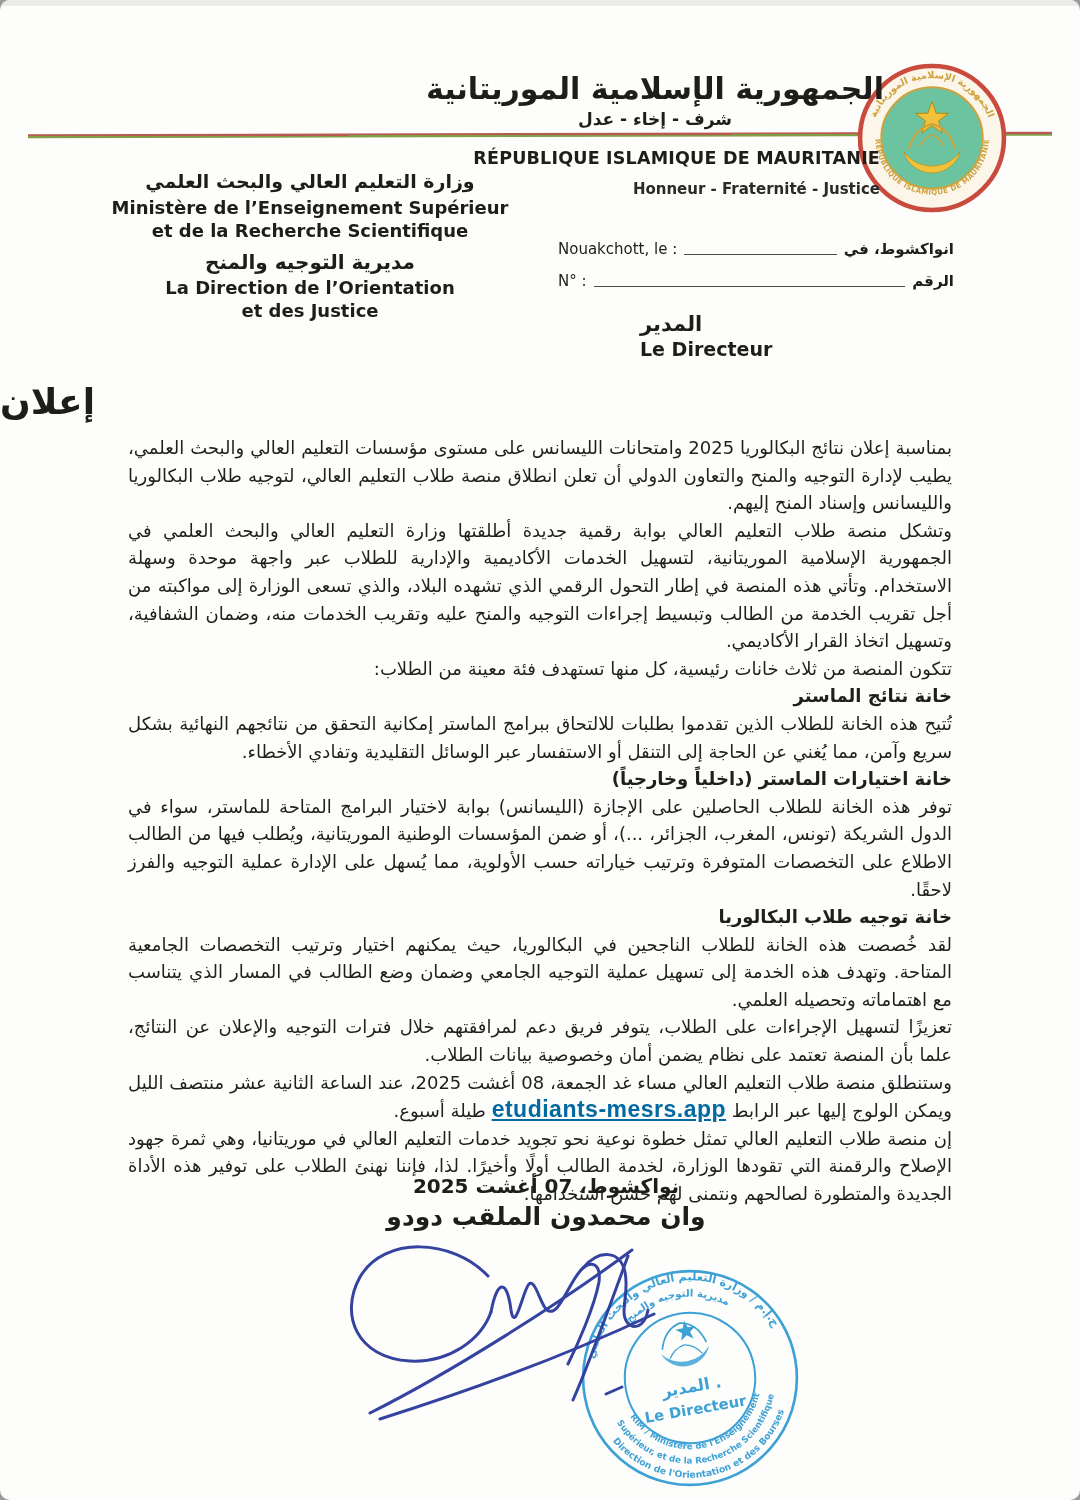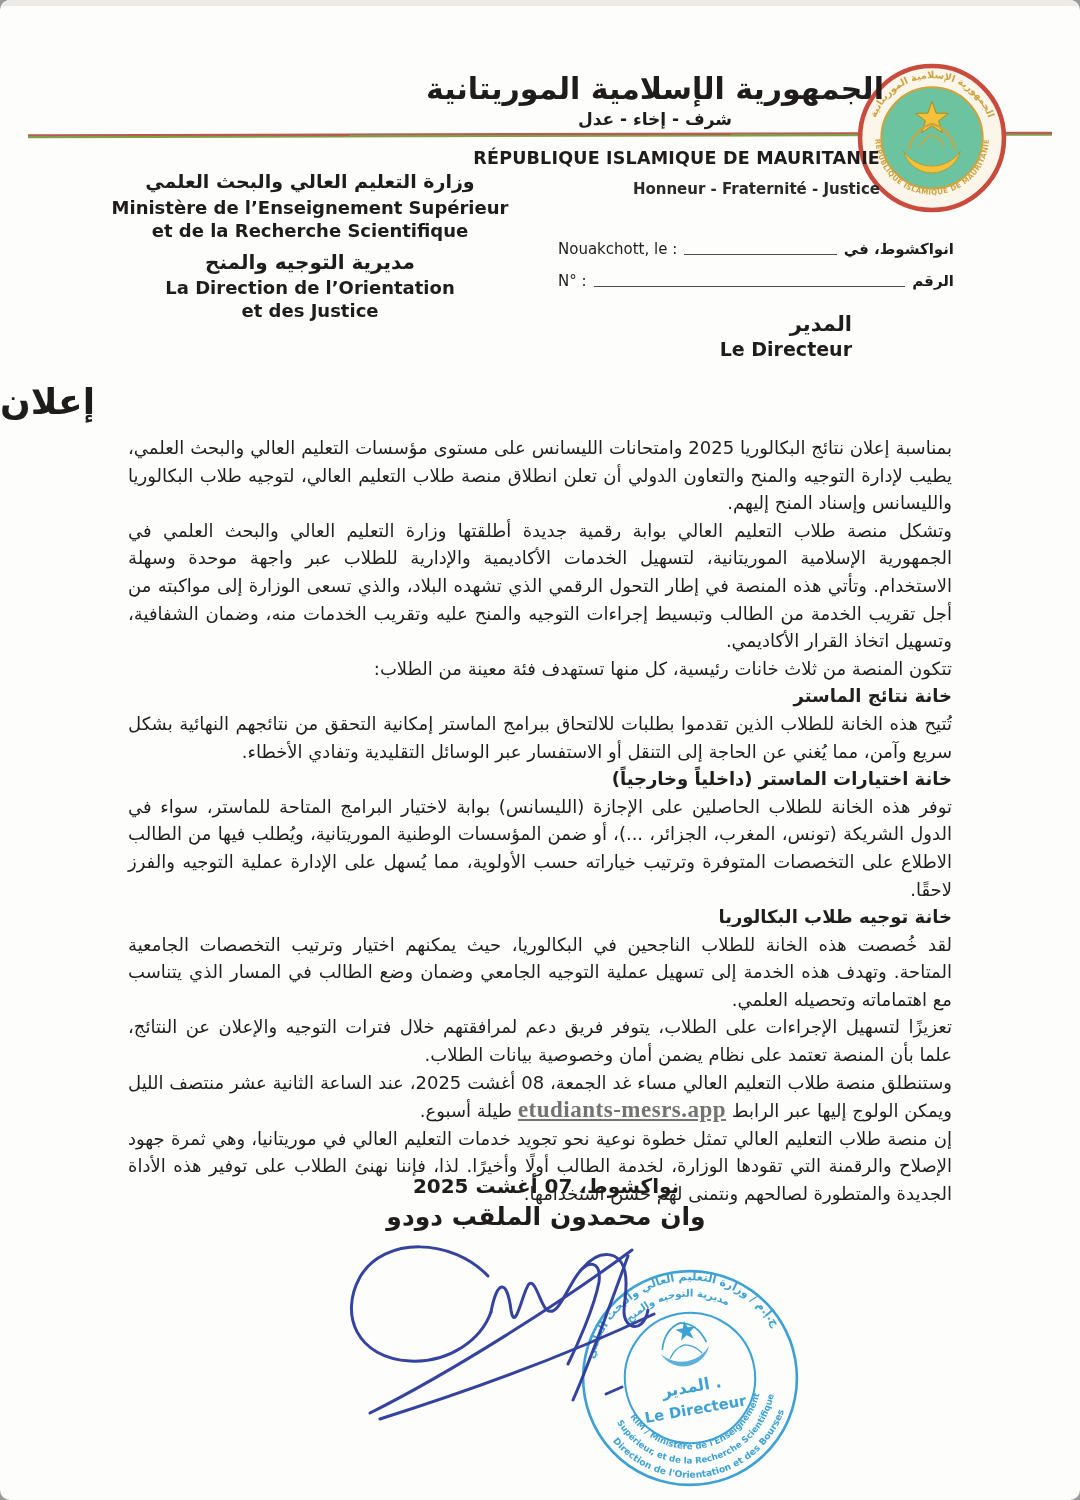--- a/index.html
+++ b/index.html
@@ -24,33 +24,33 @@
   .ministry-ar{font-size:19px;font-weight:700;line-height:30px;margin-top:16px;}
   .ministry-fr{font-size:18px;font-weight:700;line-height:23px;}
   .direction-ar{font-size:20px;font-weight:700;line-height:28px;margin-top:6px;}
   .date-block{position:absolute;left:558px;top:231px;width:396px;z-index:3;font-size:15px;}
   .date-row{display:flex;align-items:flex-end;height:27px;margin-bottom:5px;}
   .date-row .fr{font-weight:400;white-space:nowrap;}
   .date-row .ar{font-weight:600;white-space:nowrap;direction:rtl;}
   .fill-line{flex:1;border-bottom:1.6px solid #4c4c4c;margin:0 7px 3px 7px;height:12px;}
 
   
-  .director-block{position:absolute;left:640px;top:312px;width:212px;text-align:right;z-index:3;}
+  .director-block{position:absolute;left:640px;top:312px;width:212px;text-align:left;z-index:3;}
   .director-ar{font-size:21px;font-weight:700;}
   .director-fr{font-size:19px;font-weight:700;margin-top:2px;}
   .annonce{position:absolute;left:0;top:381px;width:1042px;text-align:left;
            font-size:36px;font-weight:700;z-index:3;}
 
   
   .body-text{position:absolute;left:128px;top:434px;width:824px;z-index:3;
              direction:rtl;text-align:justify;font-size:18px;line-height:27.6px;color:#211f1d;}
   .body-text p{margin:0;}
   .body-text .bold-head{font-weight:700;}
-  .link{font-family:Liberation Serif, serif;font-weight:700;font-size:23px;
-        text-decoration:underline;letter-spacing:.5px;color:#737373;}
+  .link{font-family:Liberation Sans, sans-serif;font-weight:700;font-size:23px;
+        text-decoration:underline;letter-spacing:.5px;color:#0369a1;}
 
   
   .footer-block{position:absolute;left:0;top:1174px;width:1014px;text-align:center;z-index:3;padding-left:39px;}
   .footer-date{font-size:20px;font-weight:700;}
   .footer-signer{font-size:25px;font-weight:700;margin-top:4px;}
   .signature{position:absolute;left:330px;top:1222px;width:352px;height:212px;z-index:5;}
   .stamp{position:absolute;left:576px;top:1264px;width:228px;height:228px;z-index:4;
          transform:rotate(-10deg);opacity:.92;}
 </style>
 </head>

